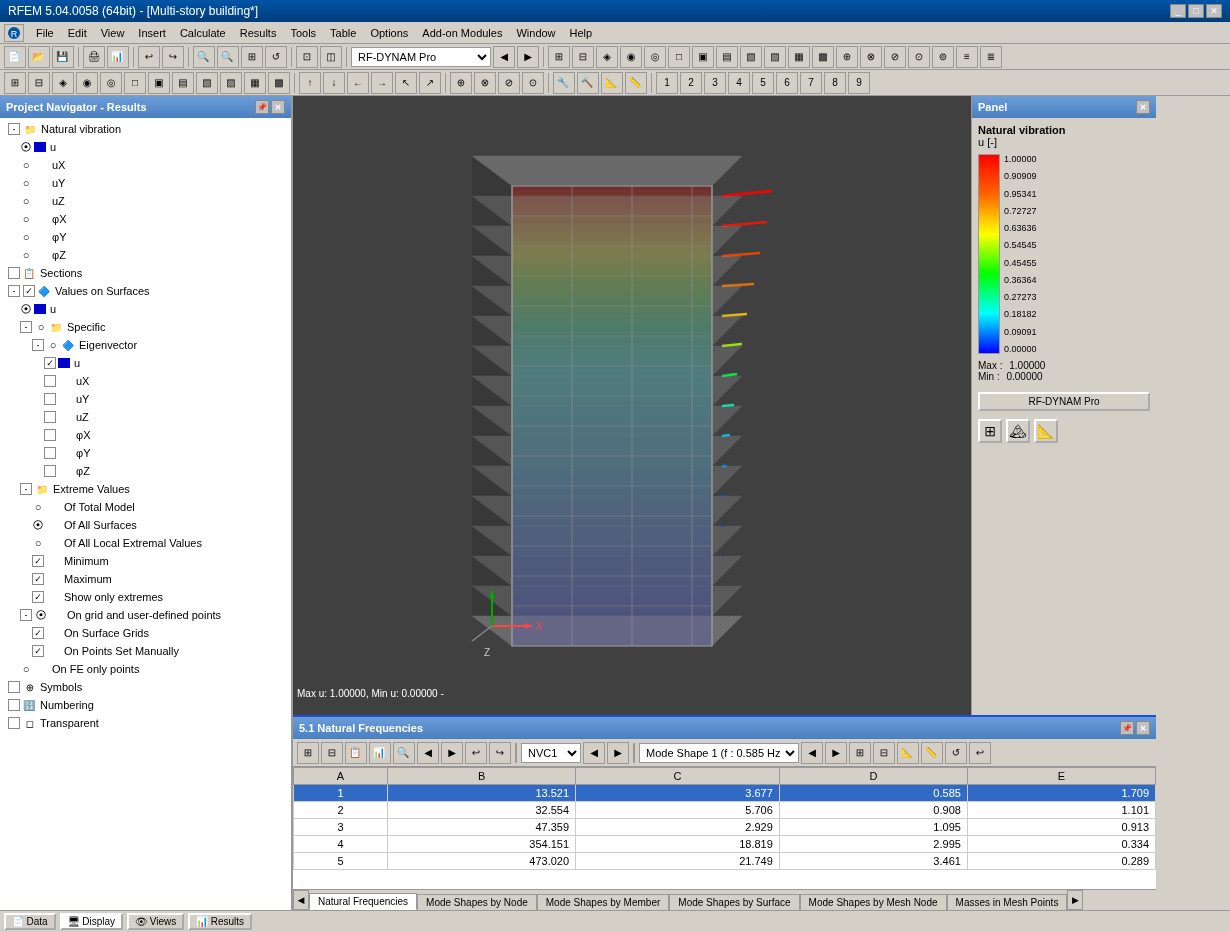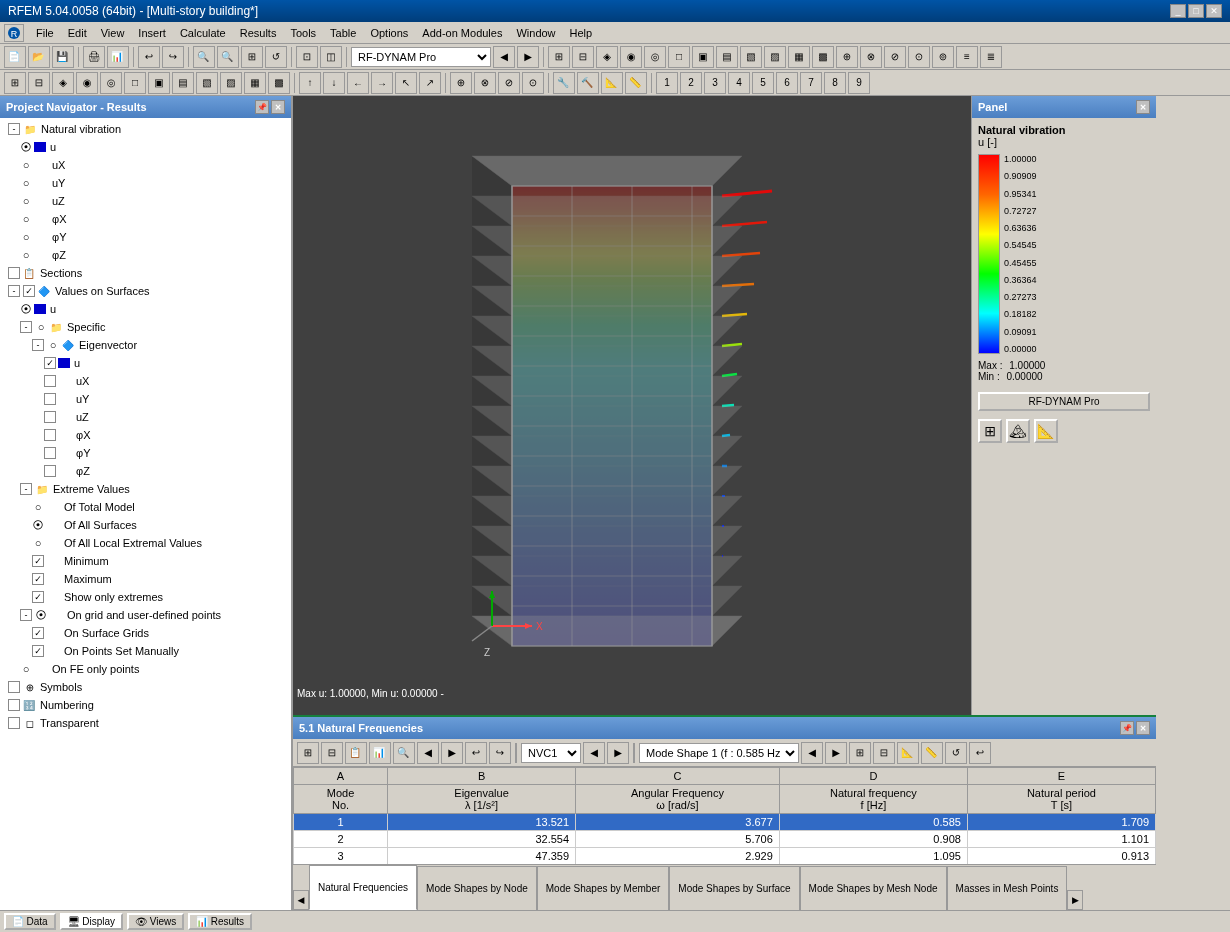--- a/index.html
+++ b/index.html
@@ -47,34 +47,34 @@
     .viewport-label { position: absolute; top: 4px; left: 4px; color: #fff; font-size: 11px; line-height: 1.5; }
     .viewport-bottom { position: absolute; bottom: 16px; left: 4px; color: #fff; font-size: 10px; }
     .scale-btn { background: #d4d0c8; border: 2px outset #fff; padding: 2px 6px; font-size: 10px; cursor: pointer; margin-top: 8px; width: 100%; }
 
     
     .panel-icons { display: flex; gap: 4px; margin-top: 8px; }
     .panel-icon-btn { width: 24px; height: 24px; background: #d4d0c8; border: 2px outset #fff; display: flex; align-items: center; justify-content: center; cursor: pointer; font-size: 14px; }
     .right-panel-header { background: linear-gradient(to bottom, #6b9dd8, #4a7fc1); color: #fff; height: 22px; display: flex; align-items: center; padding: 0 6px; font-size: 11px; font-weight: bold; justify-content: space-between; }
 
     
-    .bottom-panel { height: 195px; background: #d4d0c8; border-top: 2px solid #15803d; display: flex; flex-direction: column; }
+    .bottom-panel { height: 195px; background: #d4d0c8; border-top: 2px solid #1d4ed8; display: flex; flex-direction: column; }
     .bottom-header { background: linear-gradient(to bottom, #6b9dd8, #4a7fc1); color: #fff; height: 22px; display: flex; align-items: center; padding: 0 6px; font-size: 11px; font-weight: bold; justify-content: space-between; }
     .bottom-toolbar { height: 28px; background: #d4d0c8; border-bottom: 1px solid #999; display: flex; align-items: center; padding: 2px 4px; gap: 2px; }
 
     
     .data-table { width: 100%; border-collapse: collapse; font-size: 11px; }
     .data-table th { background: #d4d0c8; border: 1px solid #999; padding: 2px 4px; text-align: center; font-weight: normal; }
     .data-table td { border: 1px solid #ccc; padding: 2px 6px; text-align: right; background: #fff; }
     .data-table tr.selected td { background: #316ac5; color: #fff; }
     .col-a { background: #ddeeff; }
     .col-b { background: #eeffd4; }
     .col-c { background: #fff8dd; }
     .col-d { background: #ffeedd; }
-    .tab { padding: 16px 8px; background: #d4d0c8; border: 1px solid #999; border-bottom: none; cursor: pointer; font-size: 10px; white-space: nowrap; }
+    .tab { padding: 2px 8px; background: #d4d0c8; border: 1px solid #999; border-bottom: none; cursor: pointer; font-size: 10px; white-space: nowrap; }
     .tab.active { background: #fff; border-bottom: 1px solid #fff; }
 
     
     .bottom-nav { height: 22px; background: #d4d0c8; border-top: 1px solid #999; display: flex; align-items: center; gap: 4px; padding: 0 4px; }
     .bottom-nav-btn { padding: 1px 6px; background: #d4d0c8; border: 2px outset #fff; font-size: 10px; cursor: pointer; display: flex; align-items: center; gap: 2px; }
     .bottom-nav-btn.active { background: #fff; }
 
     
     ::-webkit-scrollbar { width: 8px; }
     ::-webkit-scrollbar-track { background: #d4d0c8; }
@@ -640,27 +640,20 @@
               </th>
               <th class="col-c" style="width:130px;">
                 <div>C</div>
               </th>
               <th class="col-d" style="width:120px;">
                 <div>D</div>
               </th>
               <th style="width:120px;">
                 <div>E</div>
               </th>
-            </tr>
-            <tr>
-              <th class="col-a">Mode<br>No.</th>
-              <th class="col-b">Eigenvalue<br>λ [1/s²]</th>
-              <th class="col-c">Angular Frequency<br>ω [rad/s]</th>
-              <th class="col-d">Natural frequency<br>f [Hz]</th>
-              <th>Natural period<br>T [s]</th>
             </tr>
           </thead>
           <tbody id="table-body">
           <tr class="selected">
     <td class="col-a" style="text-align:center;">1</td>
     <td class="col-b">13.521</td>
     <td class="col-c">3.677</td>
     <td class="col-d">0.585</td>
     <td>1.709</td>
   </tr>

